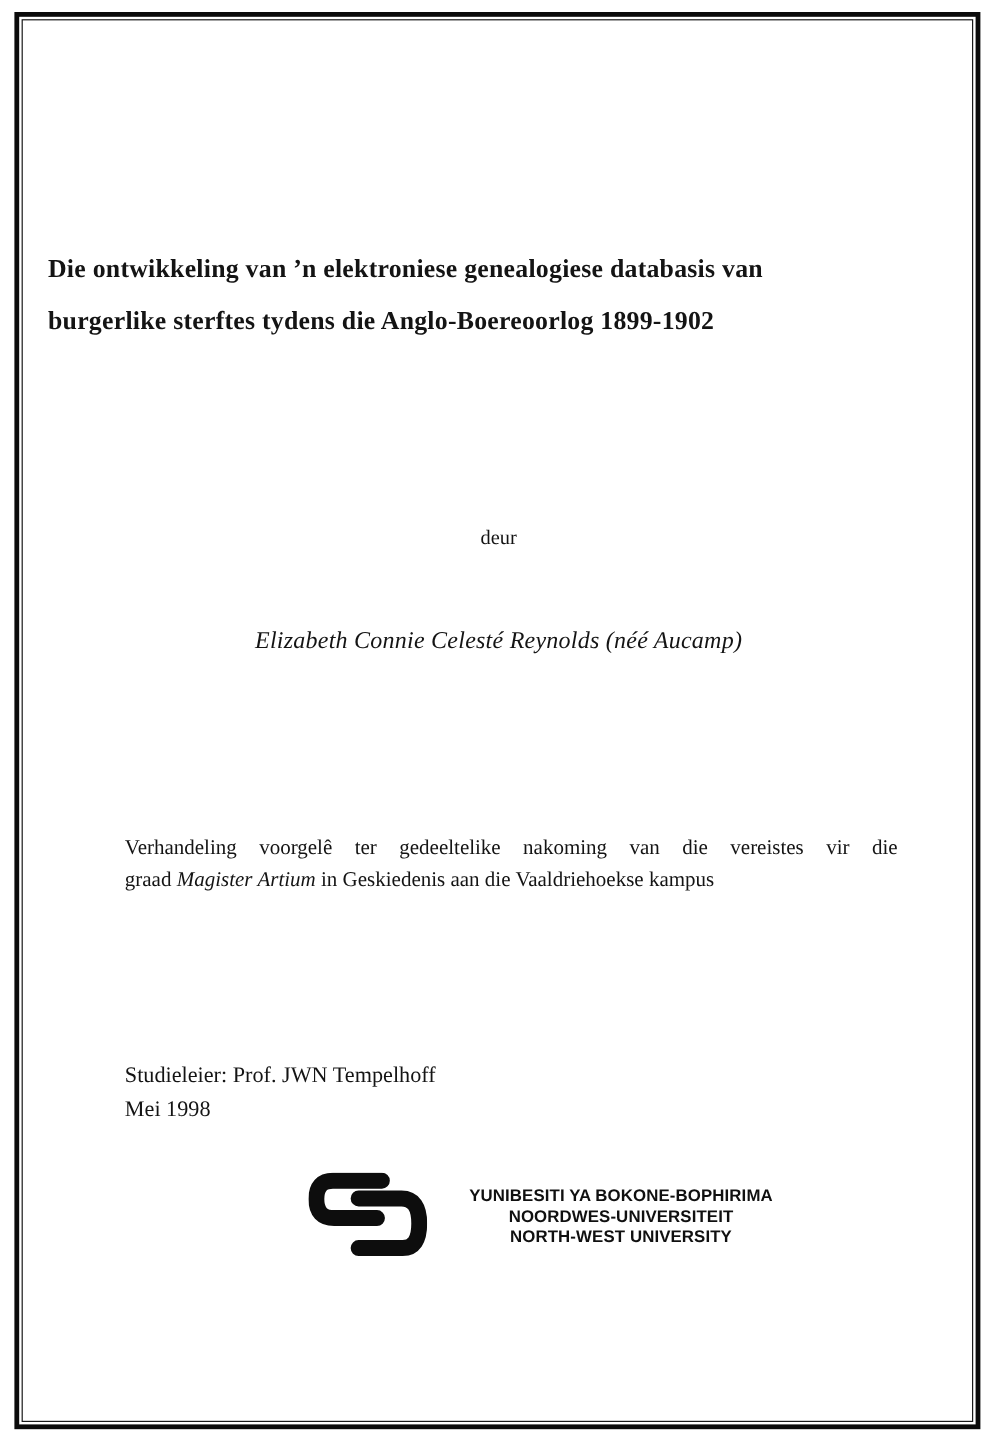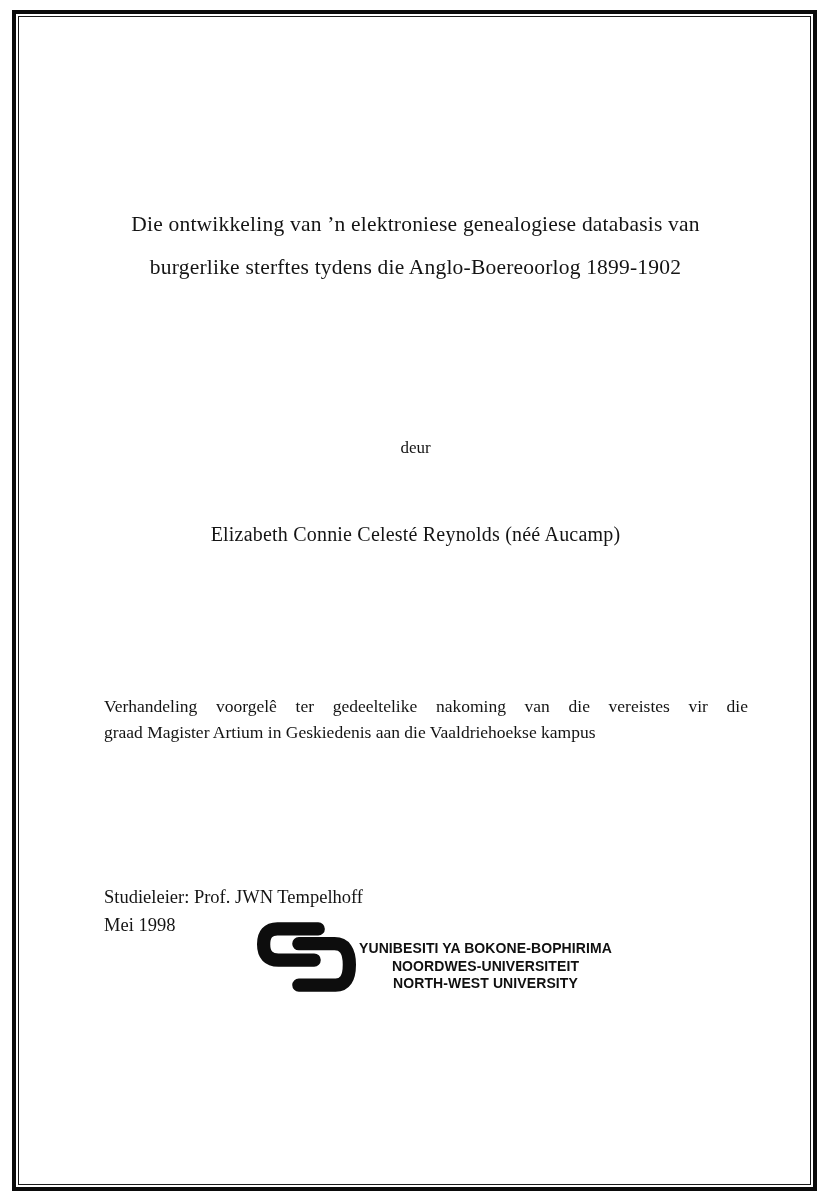--- a/index.html
+++ b/index.html
@@ -25,68 +25,70 @@
     position: absolute;
     top: 2px; left: 2px; right: 2px; bottom: 2px;
     border: 1px solid #1a1a1a;
   }
   .title {
     position: absolute;
     top: 203px;
     left: 40px;
     right: 40px;
     margin: 0;
-    text-align: center;
-    font-weight: 400;
+    text-align: left;
+    font-weight: 700;
     font-size: 21.5px;
     line-height: 43px;
     letter-spacing: 0.2px;
   }
   .title .tl { display: block; }
   .byline {
     position: absolute;
     top: 438px;
     left: 0; right: 0;
     text-align: center;
     font-size: 17px;
   }
   .author {
     position: absolute;
     top: 523px;
     left: 0; right: 0;
     text-align: center;
     font-size: 20px;
     letter-spacing: 0.2px;
+    font-style: italic;
   }
   .submission {
     position: absolute;
     top: 694px;
     left: 104px;
     width: 644px;
     font-size: 17.5px;
     line-height: 25.6px;
   }
   .submission .just {
     text-align: justify;
     text-align-last: justify;
   }
-  .it { }
+  .it { font-style: italic; }
   .credits {
     position: absolute;
     top: 884px;
     left: 104px;
     font-size: 18.5px;
     line-height: 27.5px;
   }
   .logo {
     position: absolute;
-    top: 922px;
+    top: 977px;
     left: 257px;
     display: flex;
-    align-items: flex-end;
+    align-items: center;
+    gap: 32px;
   }
   .logo-mark { display: block; }
   .logo-text {
     margin-left: 3px;
     margin-top: 3px;
     font-family: "Liberation Sans", sans-serif;
     font-weight: 700;
     font-size: 14px;
     line-height: 17.2px;
     letter-spacing: 0.1px;

